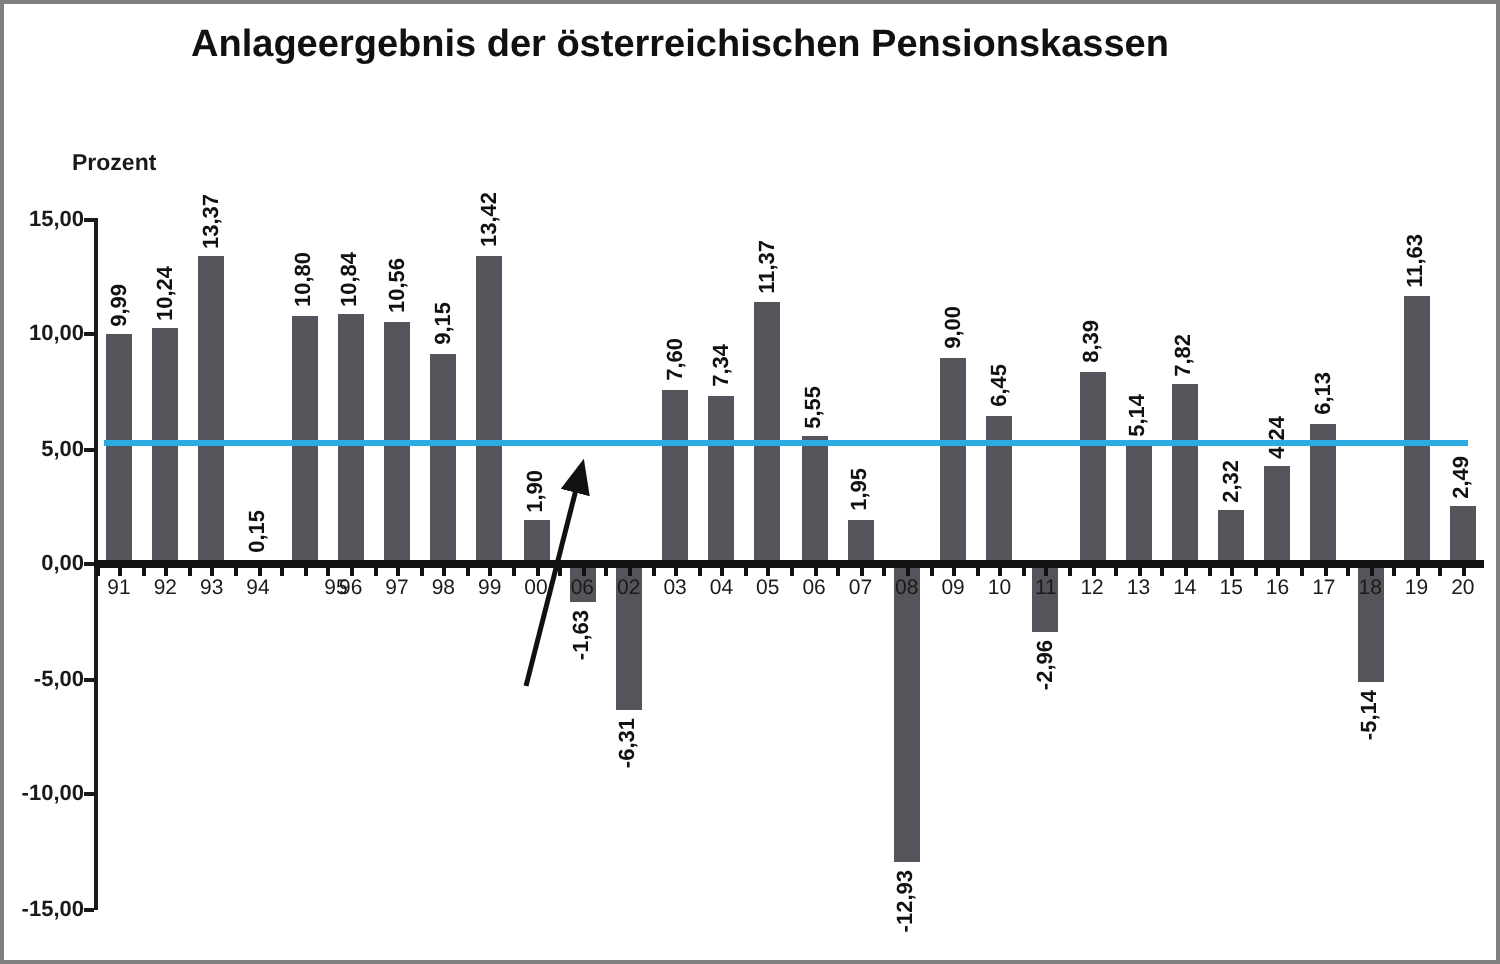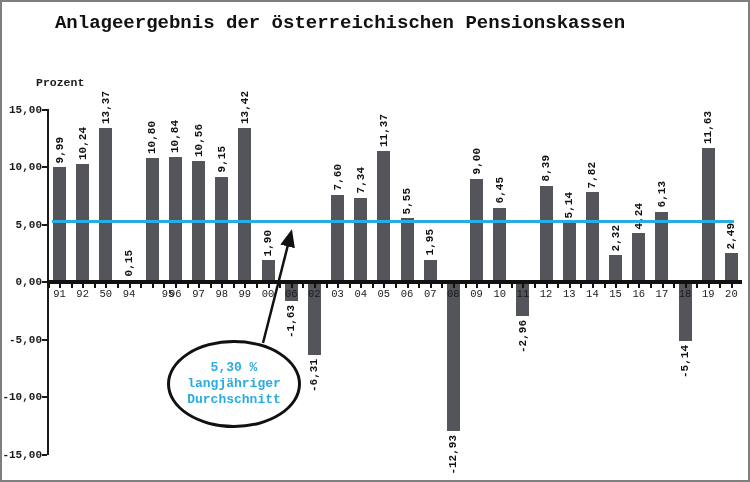--- a/index.html
+++ b/index.html
@@ -1,19 +1,19 @@
 <!DOCTYPE html>
 <html><head>
 <meta charset="utf-8">
 <style>
   html,body{margin:0;padding:0;background:#e8e8e8;}
   .frame{
     position:relative;width:750px;height:482px;background:#fff;
     box-shadow:inset 0 0 0 2px #7f7f7f;
-    font-family:Liberation Mono, monospace;color:#1a1a1a;overflow:hidden;
+    font-family:Liberation Sans, sans-serif;color:#1a1a1a;overflow:hidden;
   }
   .chart-title{position:absolute;top:12px;left:0;width:680px;text-align:center;
     font-size:19px;font-weight:bold;color:#111;}
   .chart-subtitle{position:absolute;top:44px;left:0;width:680px;text-align:center;
     font-size:12px;color:#222;}
   .y-axis-title{position:absolute;top:76px;left:36px;font-size:11.5px;font-weight:bold;}
   .yaxis-line{position:absolute;width:2px;background:#1a1a1a;z-index:3;}
   .zero-line{position:absolute;height:4px;background:#111;z-index:3;}
   .ytick-label{position:absolute;left:0;width:42px;text-align:right;font-size:11px;
     font-weight:600;height:14px;line-height:14px;}
@@ -119,21 +119,21 @@
       <div class="xtick-mark" style="left: 719.43px; top: 284px;"></div>
       <div class="xtick-mark" style="left: 731.015px; top: 284px;"></div>
       <div class="bar" style="left: 53px; top: 167.115px; height: 114.885px; background: rgb(84, 85, 90);"></div>
       <div class="bar-value-label" style="left: 52.5px; bottom: 318.885px;">9,99</div>
       <div class="year-label" style="left: 47.5px; top: 288px;">91</div>
       <div class="bar" style="left: 76.17px; top: 164.24px; height: 117.76px; background: rgb(84, 85, 90);"></div>
       <div class="bar-value-label" style="left: 75.67px; bottom: 321.76px;">10,24</div>
       <div class="year-label" style="left: 70.67px; top: 288px;">92</div>
       <div class="bar" style="left: 99.34px; top: 128.245px; height: 153.755px; background: rgb(84, 85, 90);"></div>
       <div class="bar-value-label" style="left: 98.84px; bottom: 357.755px;">13,37</div>
-      <div class="year-label" style="left: 93.84px; top: 288px;">50</div>
+      <div class="year-label" style="left: 93.84px; top: 288px;">93</div>
       <div class="bar" style="left: 122.51px; top: 280.275px; height: 1.725px; background: rgb(84, 85, 90);"></div>
       <div class="bar-value-label" style="left: 122.01px; bottom: 205.725px;">0,15</div>
       <div class="year-label" style="left: 117.01px; top: 288px;">94</div>
       <div class="bar" style="left: 145.68px; top: 157.8px; height: 124.2px; background: rgb(84, 85, 90);"></div>
       <div class="bar-value-label" style="left: 145.18px; bottom: 328.2px;">10,80</div>
       <div class="year-label" style="left: 156px; top: 288px;">95</div>
       <div class="bar" style="left: 168.85px; top: 157.34px; height: 124.66px; background: rgb(84, 85, 90);"></div>
       <div class="bar-value-label" style="left: 168.35px; bottom: 328.66px;">10,84</div>
       <div class="year-label" style="left: 163.35px; top: 288px;">96</div>
       <div class="bar" style="left: 192.02px; top: 160.56px; height: 121.44px; background: rgb(84, 85, 90);"></div>
@@ -204,25 +204,20 @@
       <div class="year-label" style="left: 673.09px; top: 288px;">18</div>
       <div class="bar" style="left: 701.76px; top: 148.255px; height: 133.745px; background: rgb(84, 85, 90);"></div>
       <div class="bar-value-label" style="left: 701.26px; bottom: 337.745px;">11,63</div>
       <div class="year-label" style="left: 696.26px; top: 288px;">19</div>
       <div class="bar" style="left: 724.93px; top: 253.365px; height: 28.635px; background: rgb(84, 85, 90);"></div>
       <div class="bar-value-label" style="left: 724.43px; bottom: 232.635px;">2,49</div>
       <div class="year-label" style="left: 719.43px; top: 288px;">20</div>
       <div class="ref-line" style="left: 52px; top: 219.55px; width: 682px; background: rgb(42, 172, 226);"></div>
     </div>
 
-  <div class="annotation-ellipse" style="color: rgb(42, 172, 226);">
-    <div>5,30 %</div>
-    <div>langjähriger</div>
-    <div>Durchschnitt</div>
-  </div>
 
   <svg class="arrow-svg" width="750" height="482" viewBox="0 0 750 482">
     <defs>
       <marker id="ah" markerWidth="8" markerHeight="8" refX="5.5" refY="3" orient="auto">
         <path d="M0,0 L7,3 L0,6 z" fill="#111"></path>
       </marker>
     </defs>
     <line x1="263" y1="343" x2="291" y2="233" stroke="#111" stroke-width="2.5" marker-end="url(#ah)"></line>
   </svg>
 

